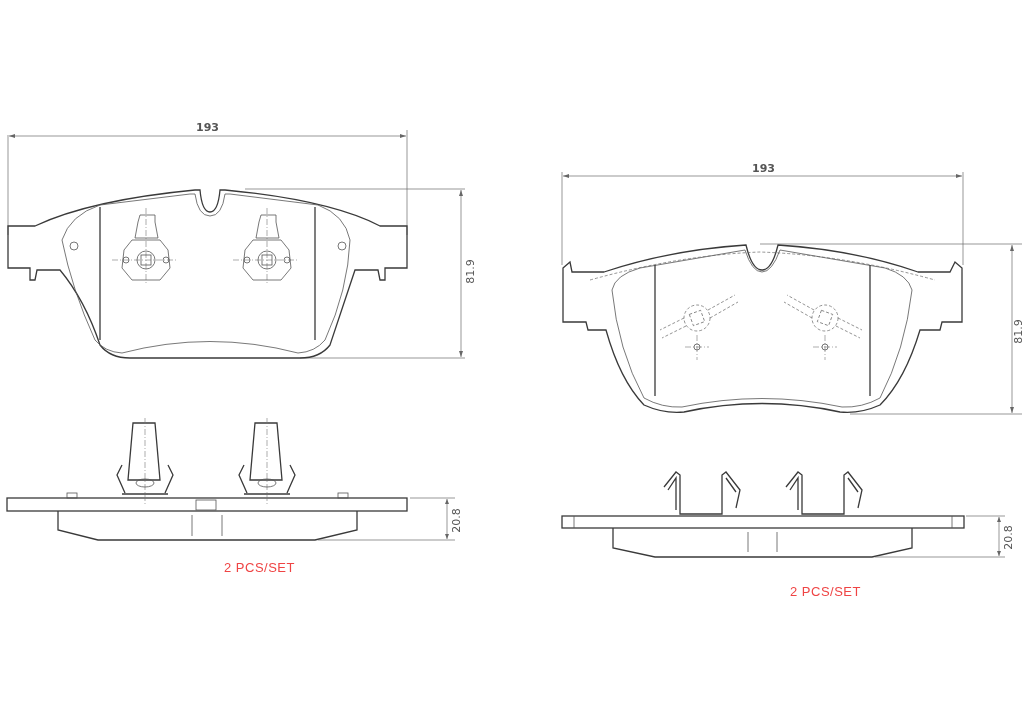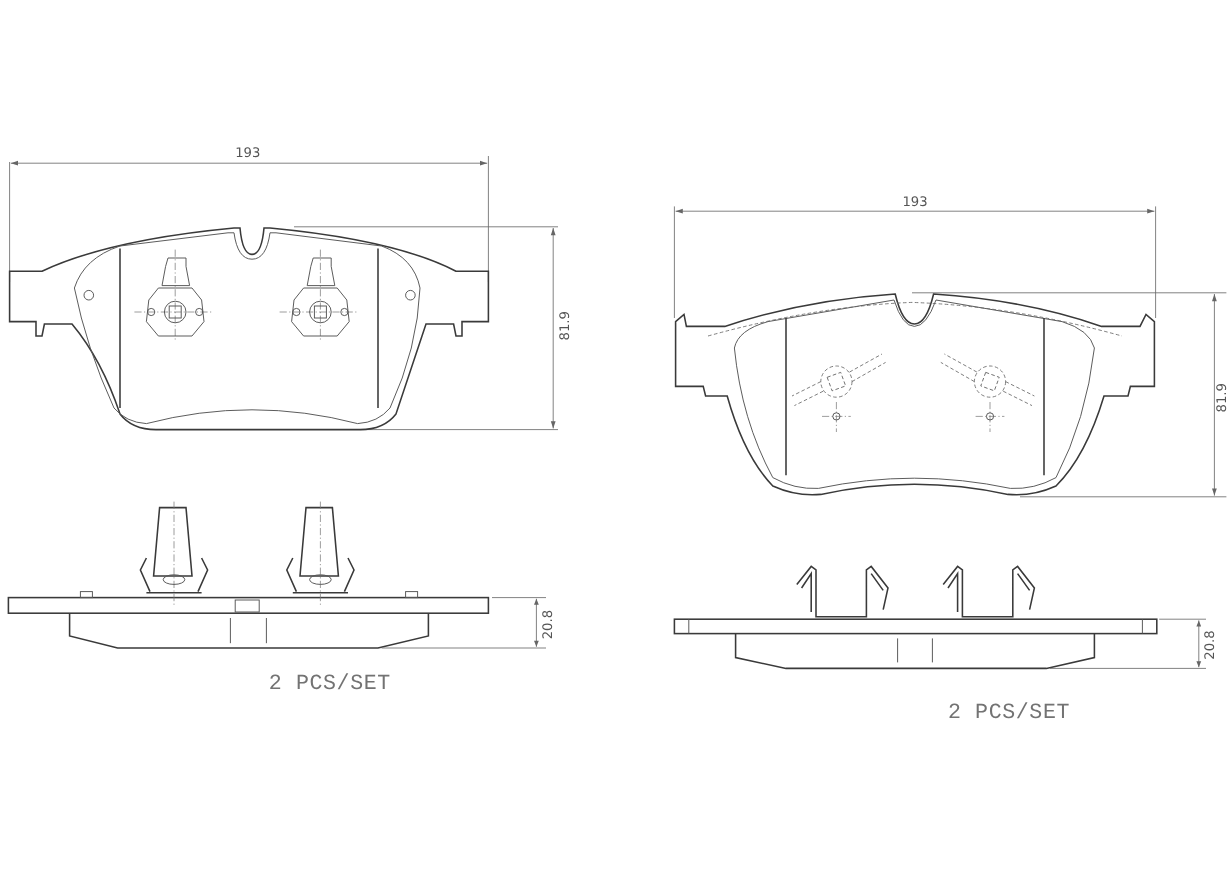--- a/index.html
+++ b/index.html
@@ -3,23 +3,23 @@
 <meta charset="utf-8">
 <style>
   html, body { margin:0; padding:0; background:#ffffff; }
   body { width:1024px; height:724px; position:relative; overflow:hidden; font-family:"DejaVu Sans Condensed","DejaVu Sans",sans-serif; }
   svg { position:absolute; left:0; top:0; }
   .ln { stroke:#3a3a3a; stroke-width:1.3; fill:none; }
   .thin { stroke:#555; stroke-width:0.8; fill:none; }
   .dim { stroke:#6a6a6a; stroke-width:0.7; fill:none; }
   .dash { stroke:#666; stroke-width:0.7; fill:none; stroke-dasharray:3 2; }
   .center { stroke:#777; stroke-width:0.6; fill:none; stroke-dasharray:6 2 1 2; }
-  .lbl { position:absolute; color:#555; font-size:11px; font-family:"DejaVu Sans",sans-serif; white-space:nowrap; }
+  .lbl { position:absolute; color:#555; font-size:11px; font-family:"DejaVu Sans",sans-serif; white-space:nowrap;font-weight:bold; }
   .vlbl { position:absolute; color:#555; font-size:11px; font-family:"DejaVu Sans",sans-serif; transform:rotate(-90deg); transform-origin:center center; white-space:nowrap; }
-  .pcs { position:absolute; color:#737373; font-size:18px; letter-spacing:0.5px; font-family:Liberation Mono, monospace; white-space:nowrap; }
+  .pcs { position:absolute; color:#ef4444; font-size:13px; letter-spacing:0.5px; font-family:Liberation Sans, sans-serif; white-space:nowrap; }
 </style>
 </head>
 <body>
 
 <svg width="1024" height="724" viewBox="0 0 1024 724">
 
   <g>
 
     <line class="dim" x1="8" y1="135" x2="8" y2="235"></line>
     <line class="dim" x1="407" y1="130" x2="407" y2="235"></line>

